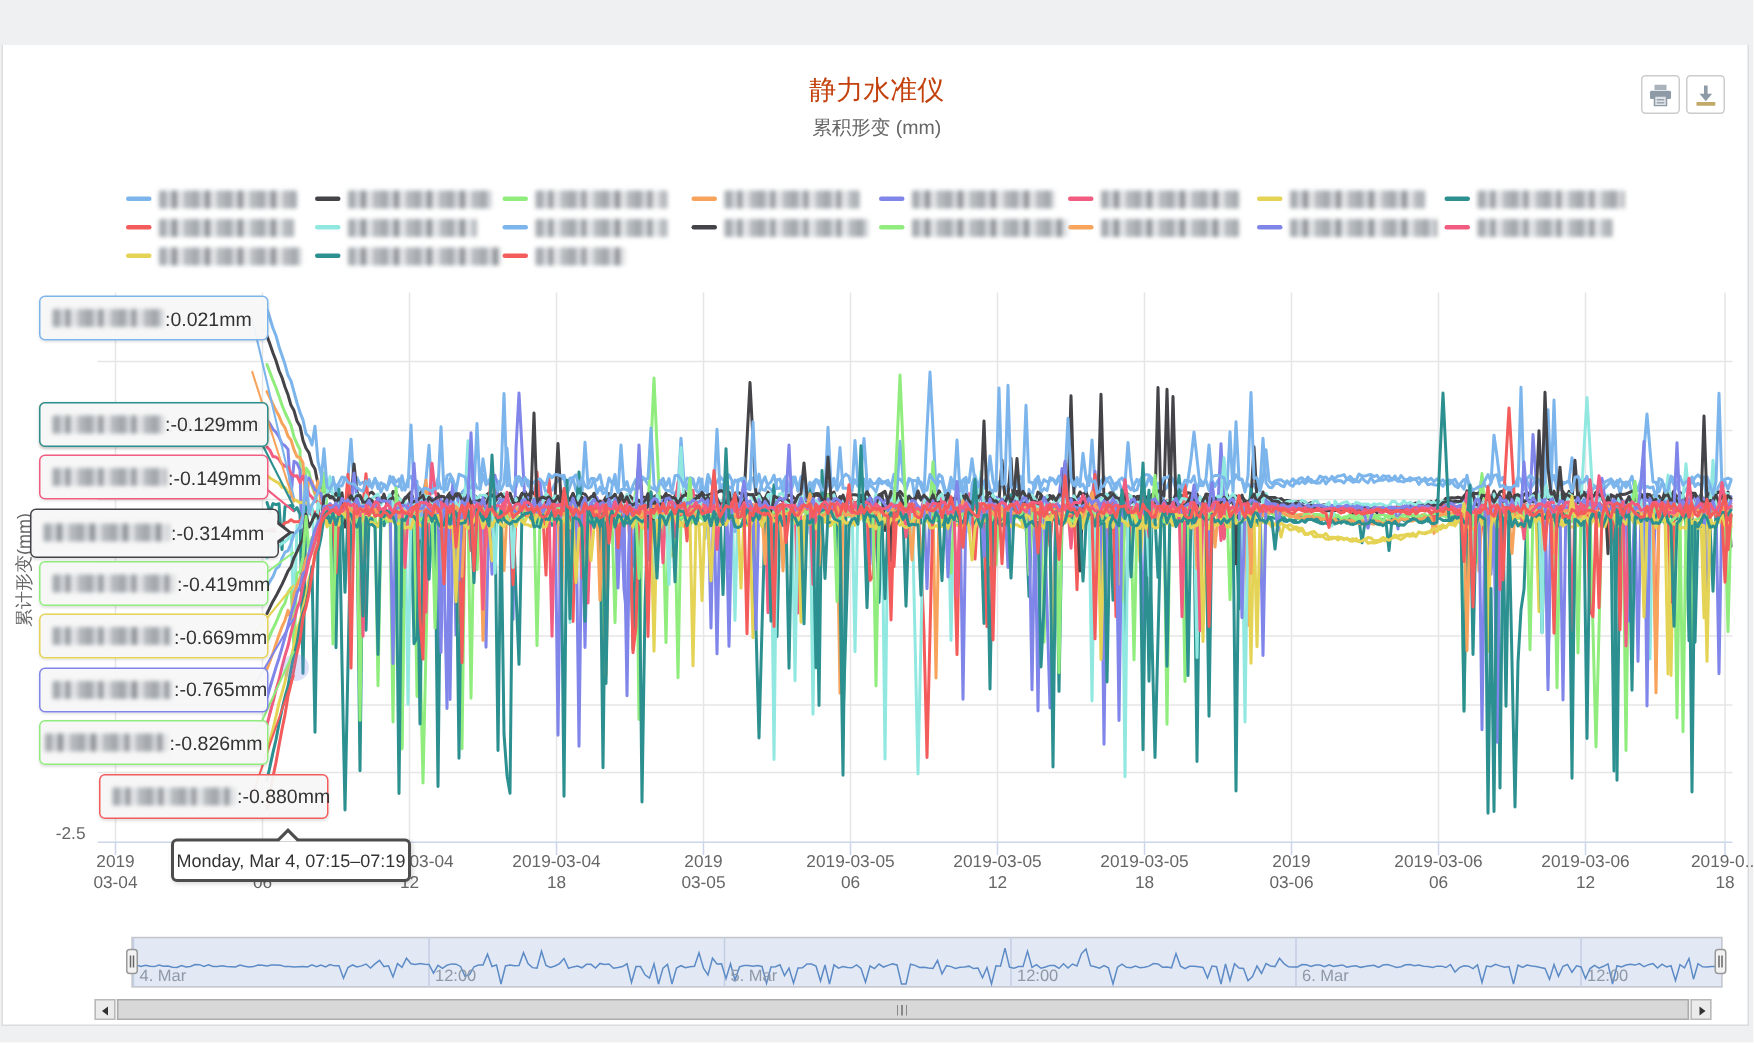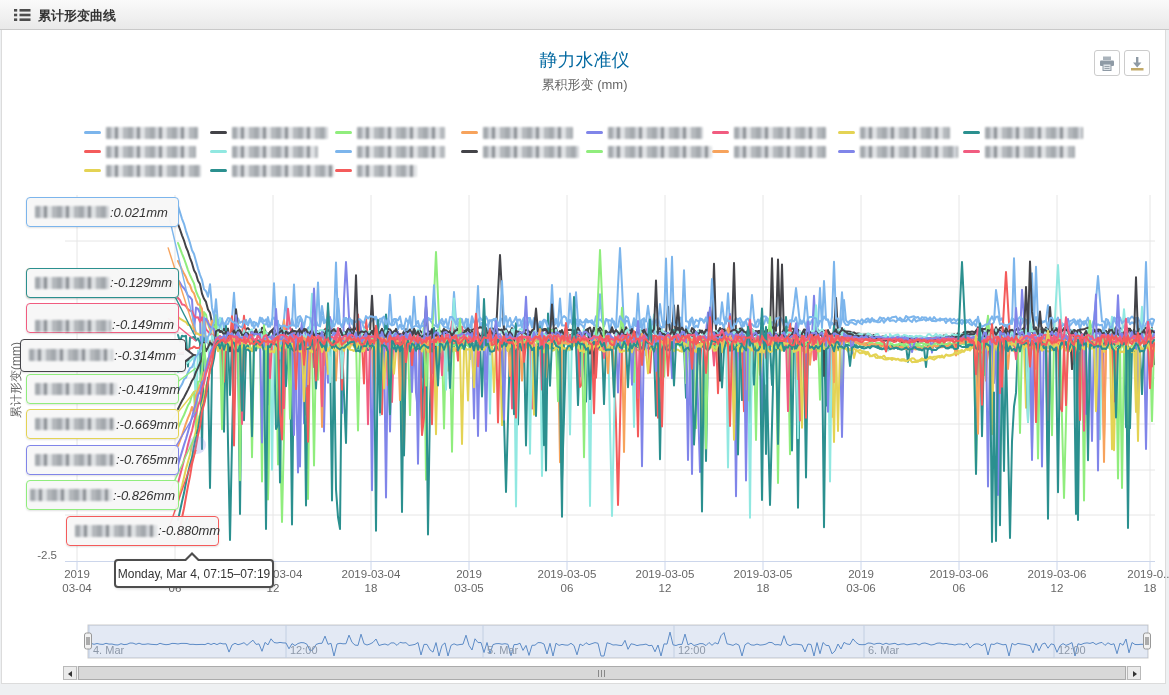--- a/index.html
+++ b/index.html
@@ -6,39 +6,39 @@
   body{font-family:"Liberation Sans","DejaVu Sans",sans-serif;}
   .stage{position:relative;width:1169px;height:695px;overflow:hidden;background:#eef0f2;}
   
   .topbar{position:absolute;left:0;top:0;width:1169px;height:30px;
     background:linear-gradient(#fafafa,#e9e9e9);border-bottom:1px solid #c9c9c9;box-sizing:border-box;}
   .topbar .ticon{position:absolute;left:14px;top:8px;}
   .topbar .ttitle{position:absolute;left:38px;top:7px;font-size:13px;font-weight:bold;color:#333;}
   
   .panel{position:absolute;left:1px;top:30px;width:1165px;height:654px;background:#fff;
     border:1px solid #dcdcdc;border-top:none;box-sizing:border-box;}
-  .c-title{position:absolute;left:0;top:48px;width:1169px;text-align:center;font-size:18px;color:#0369a1;z-index:2;}
+  .c-title{position:absolute;left:0;top:48px;width:1169px;text-align:center;font-size:18px;color:#c2410c;z-index:2;}
   .c-sub{position:absolute;left:0;top:76px;width:1169px;text-align:center;font-size:13px;color:#666;z-index:2;}
   
   .xbtn{position:absolute;top:50px;width:26px;height:26px;background:#fff;border:1px solid #ccc;border-radius:3px;
     box-sizing:border-box;display:flex;align-items:center;justify-content:center;cursor:pointer;z-index:4;}
   #btn-print{left:1094px;} #btn-dl{left:1124px;}
   
   #legend{position:absolute;left:84px;top:123px;width:1006px;display:flex;flex-wrap:wrap;z-index:2;}
   .lg{width:125.6px;height:19px;display:flex;align-items:center;cursor:pointer;}
   .lg-m{width:17px;height:3px;border-radius:2px;flex:0 0 auto;margin-right:5px;}
   .blur{height:12px;border-radius:1px;filter:blur(1.3px);opacity:.8;
     background:repeating-linear-gradient(90deg,#8f959b 0 5px,#c7cbd0 5px 9px,#6f747a 9px 12px,#d9dcdf 12px 17px,#a3a8ad 17px 22px);}
   
   #chart-svg{position:absolute;left:0;top:0;z-index:1;}
   
   #tips{position:absolute;left:0;top:0;z-index:5;}
   .tip{position:absolute;left:26px;width:153px;height:30px;background:rgba(247,247,247,.95);
     border:1.5px solid #999;border-radius:4px;box-sizing:border-box;display:flex;align-items:center;
-    padding:0 8px;box-shadow:0 1px 2px rgba(0,0,0,.12);font-style:italic;}
+    padding:0 8px;box-shadow:0 1px 2px rgba(0,0,0,.12);}
   .tip-name{flex:0 0 auto;}
   .tip-val{font-size:13px;color:#333;white-space:nowrap;margin-left:1px;}
   .tip-main{left:20px;width:166px;height:33px;}
   .tip-main:before{content:'';position:absolute;right:-10px;top:50%;margin-top:-8px;
     border:8px solid transparent;border-left:10px solid #434348;border-right:none;}
   .tip-main:after{content:'';position:absolute;right:-7px;top:50%;margin-top:-6px;
     border:6px solid transparent;border-left:8px solid rgba(247,247,247,1);border-right:none;}
   
   #date-tip{position:absolute;left:114px;top:559px;width:160px;height:29px;background:#fff;
     border:2px solid #4d4d4d;border-radius:4px;box-sizing:border-box;z-index:6;
@@ -56,33 +56,20 @@
   .sb-arrow-r{position:absolute;left:5px;top:3.5px;width:0;height:0;border:3.5px solid transparent;border-left:4.5px solid #333;border-right:none;}
   .sb-thumb{position:absolute;left:78px;top:666px;width:1048px;height:14px;background:#d8d8d8;border:1px solid #ababab;box-sizing:border-box;z-index:3;cursor:grab;}
   .sb-rifles{position:absolute;left:519px;top:3px;width:8px;height:7px;
     background:repeating-linear-gradient(90deg,#888 0 1px,transparent 1px 3px);}
 </style>
 </head>
 <body>
 
 <div class="stage">
 
-  <div class="topbar">
-    <svg class="ticon" width="17" height="14">
-      <g fill="#4d4d4d">
-        <rect x="0" y="1" width="3.2" height="2.6"></rect>
-          <rect x="5.5" y="1" width="11" height="2.6"></rect>
-        <rect x="0" y="5.7" width="3.2" height="2.6"></rect>
-          <rect x="5.5" y="5.7" width="11" height="2.6"></rect>
-        <rect x="0" y="10.4" width="3.2" height="2.6"></rect>
-          <rect x="5.5" y="10.4" width="11" height="2.6"></rect>
-      </g>
-    </svg>
-    <span class="ttitle">累计形变曲线</span>
-  </div>
 
   <div class="panel"></div>
 
   <div class="c-title">静力水准仪</div>
   <div class="c-sub">累积形变 (mm)</div>
 
   <div class="xbtn" id="btn-print">
     <svg width="16" height="15">
       <rect x="4" y="0.5" width="8" height="3.5" fill="#aab3bb"></rect>
       <rect x="1" y="4.5" width="14" height="5.5" rx="1" fill="#8e9aa5"></rect>
@@ -288,21 +275,21 @@
         <span class="tip-val">:0.021mm</span>
       </div>
       <div class="tip" style="top: 232.4px; border-color: rgb(247, 163, 92); margin-top: 36px;">
         <span class="blur tip-name" style="width: 76px;"></span>
         <span class="tip-val">:-0.098mm</span>
       </div>
       <div class="tip" style="top: 267.8px; border-color: rgb(43, 144, 143);">
         <span class="blur tip-name" style="width: 74px;"></span>
         <span class="tip-val">:-0.129mm</span>
       </div>
-      <div class="tip" style="top: 303.2px; border-color: rgb(241, 92, 128); align-items: flex-end;">
+      <div class="tip" style="top: 303.2px; border-color: rgb(241, 92, 128);">
         <span class="blur tip-name" style="width: 76px;"></span>
         <span class="tip-val">:-0.149mm</span>
       </div>
       <div class="tip tip-main" style="top: 338.6px; border-color: rgb(67, 67, 72);">
         <span class="blur tip-name" style="width: 84px;"></span>
         <span class="tip-val">:-0.314mm</span>
       </div>
       <div class="tip" style="top: 374px; border-color: rgb(144, 237, 125);">
         <span class="blur tip-name" style="width: 82px;"></span>
         <span class="tip-val">:-0.419mm</span>

